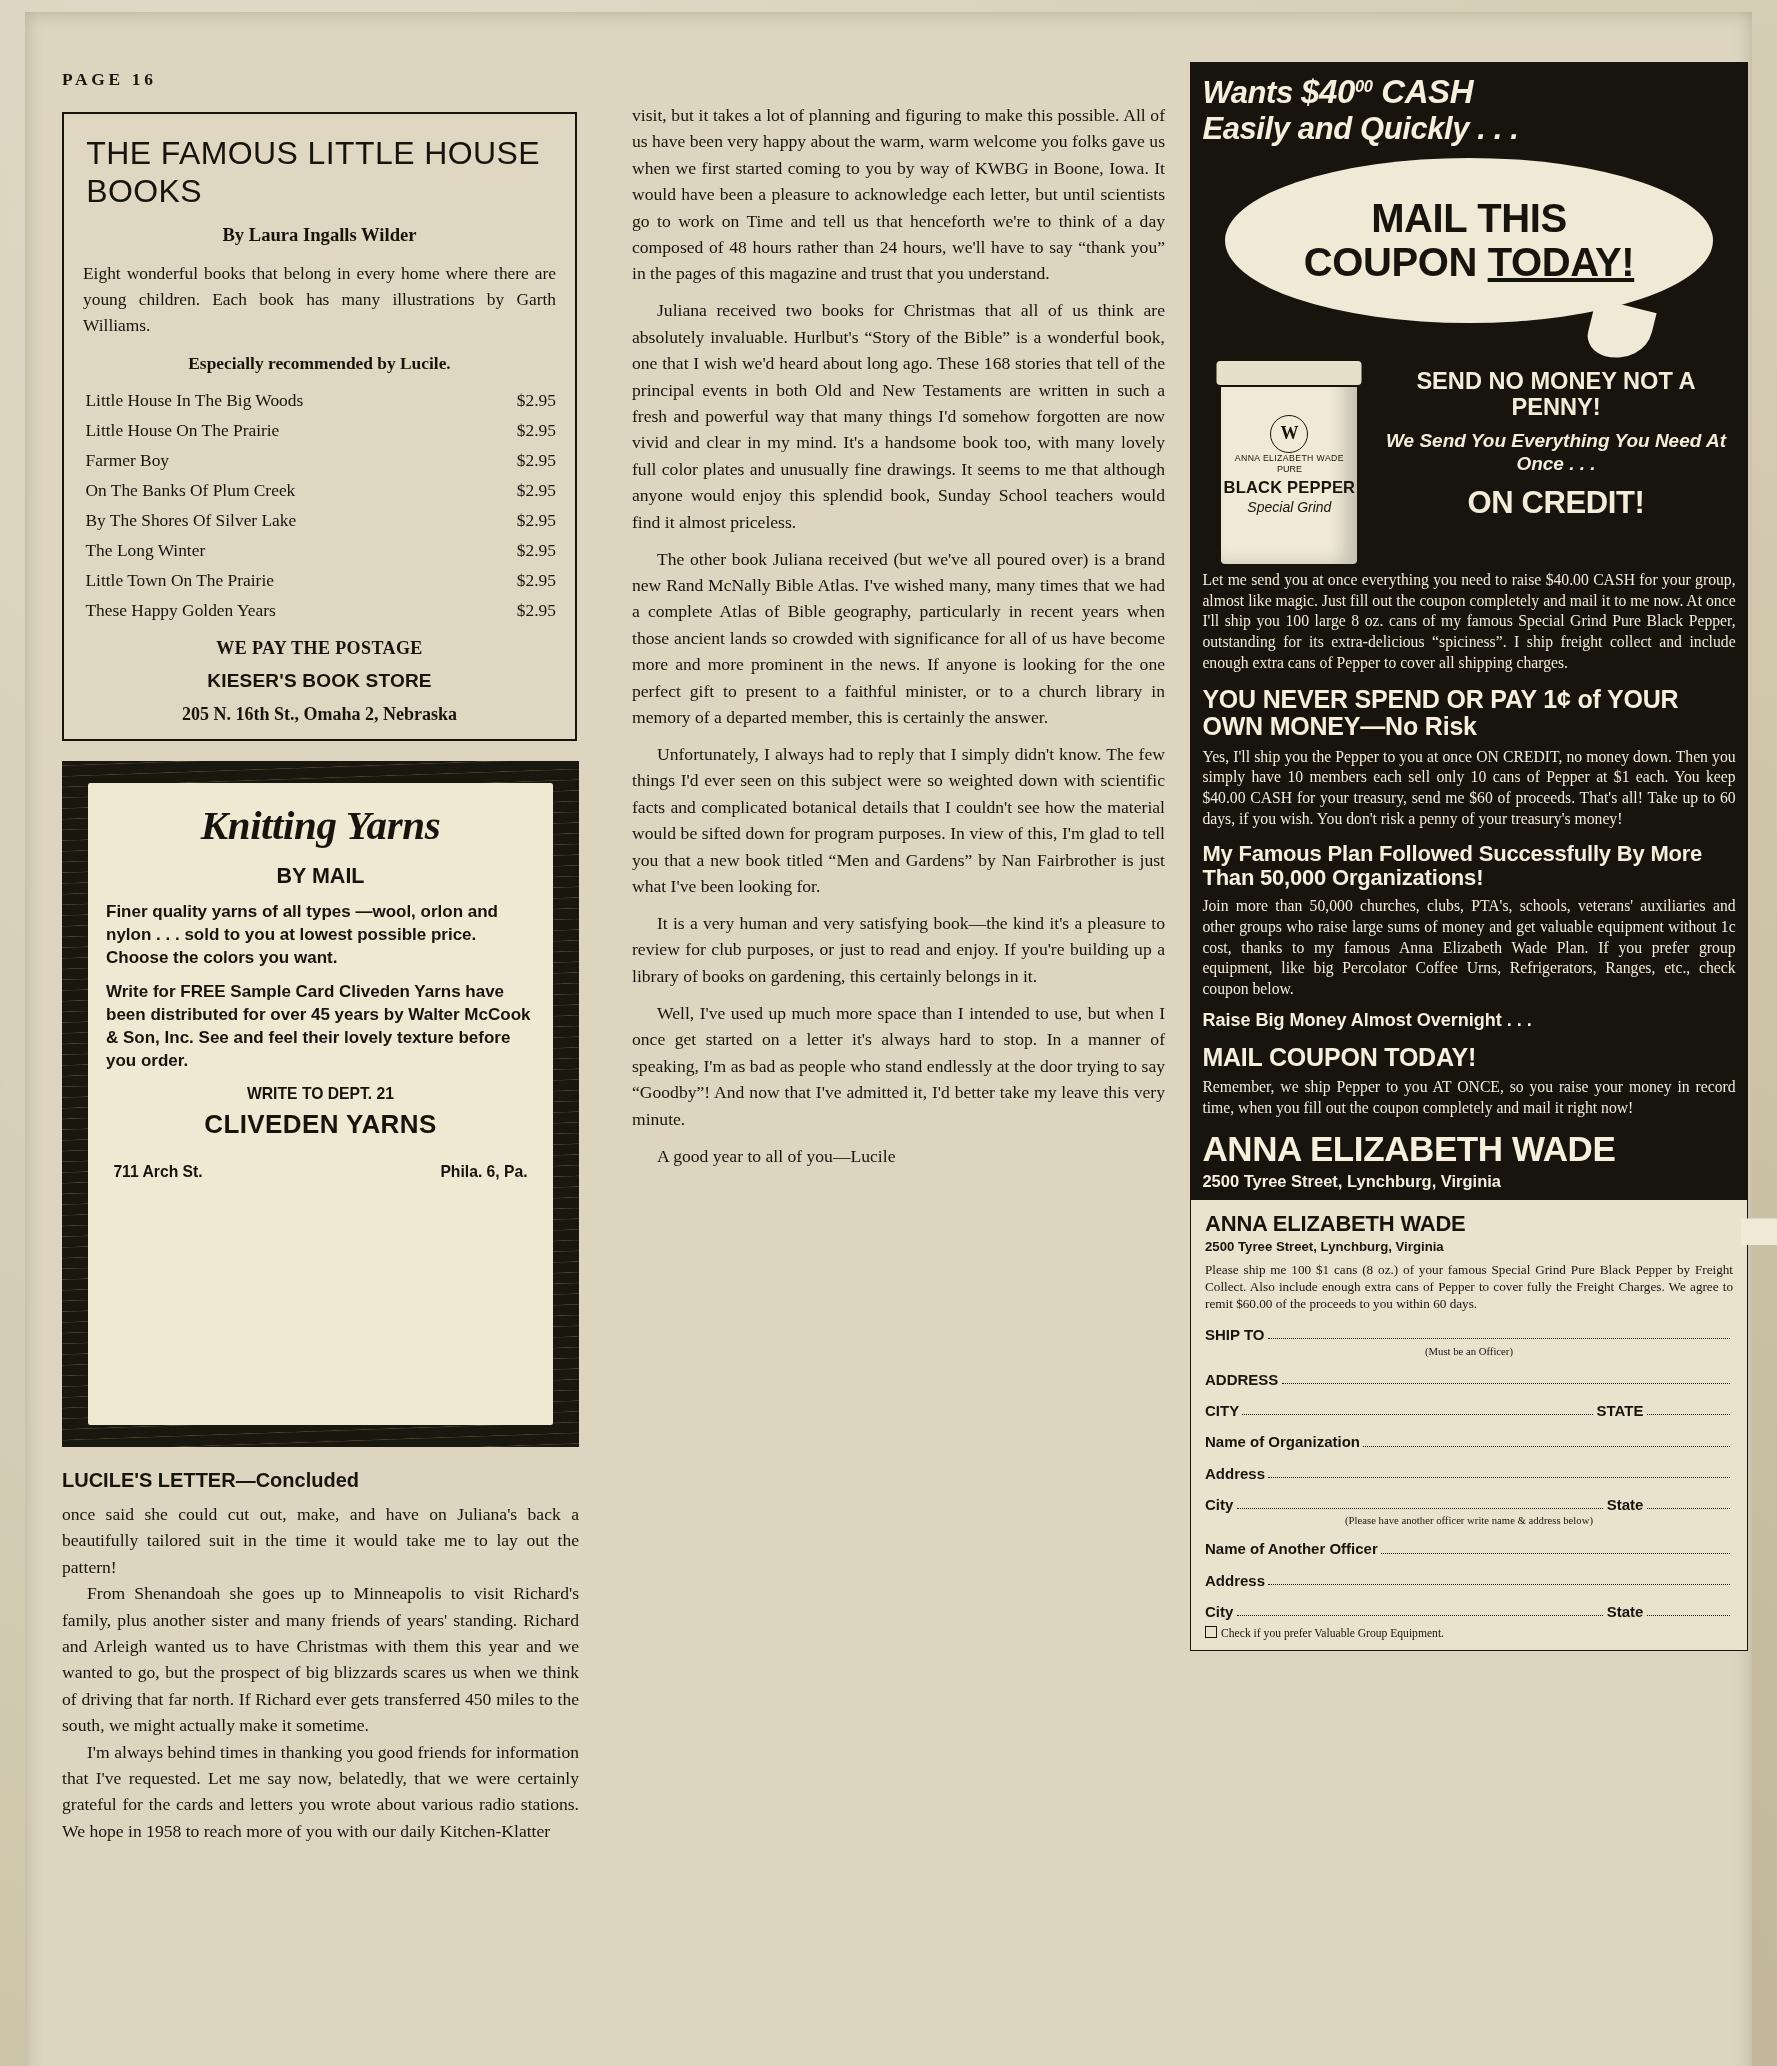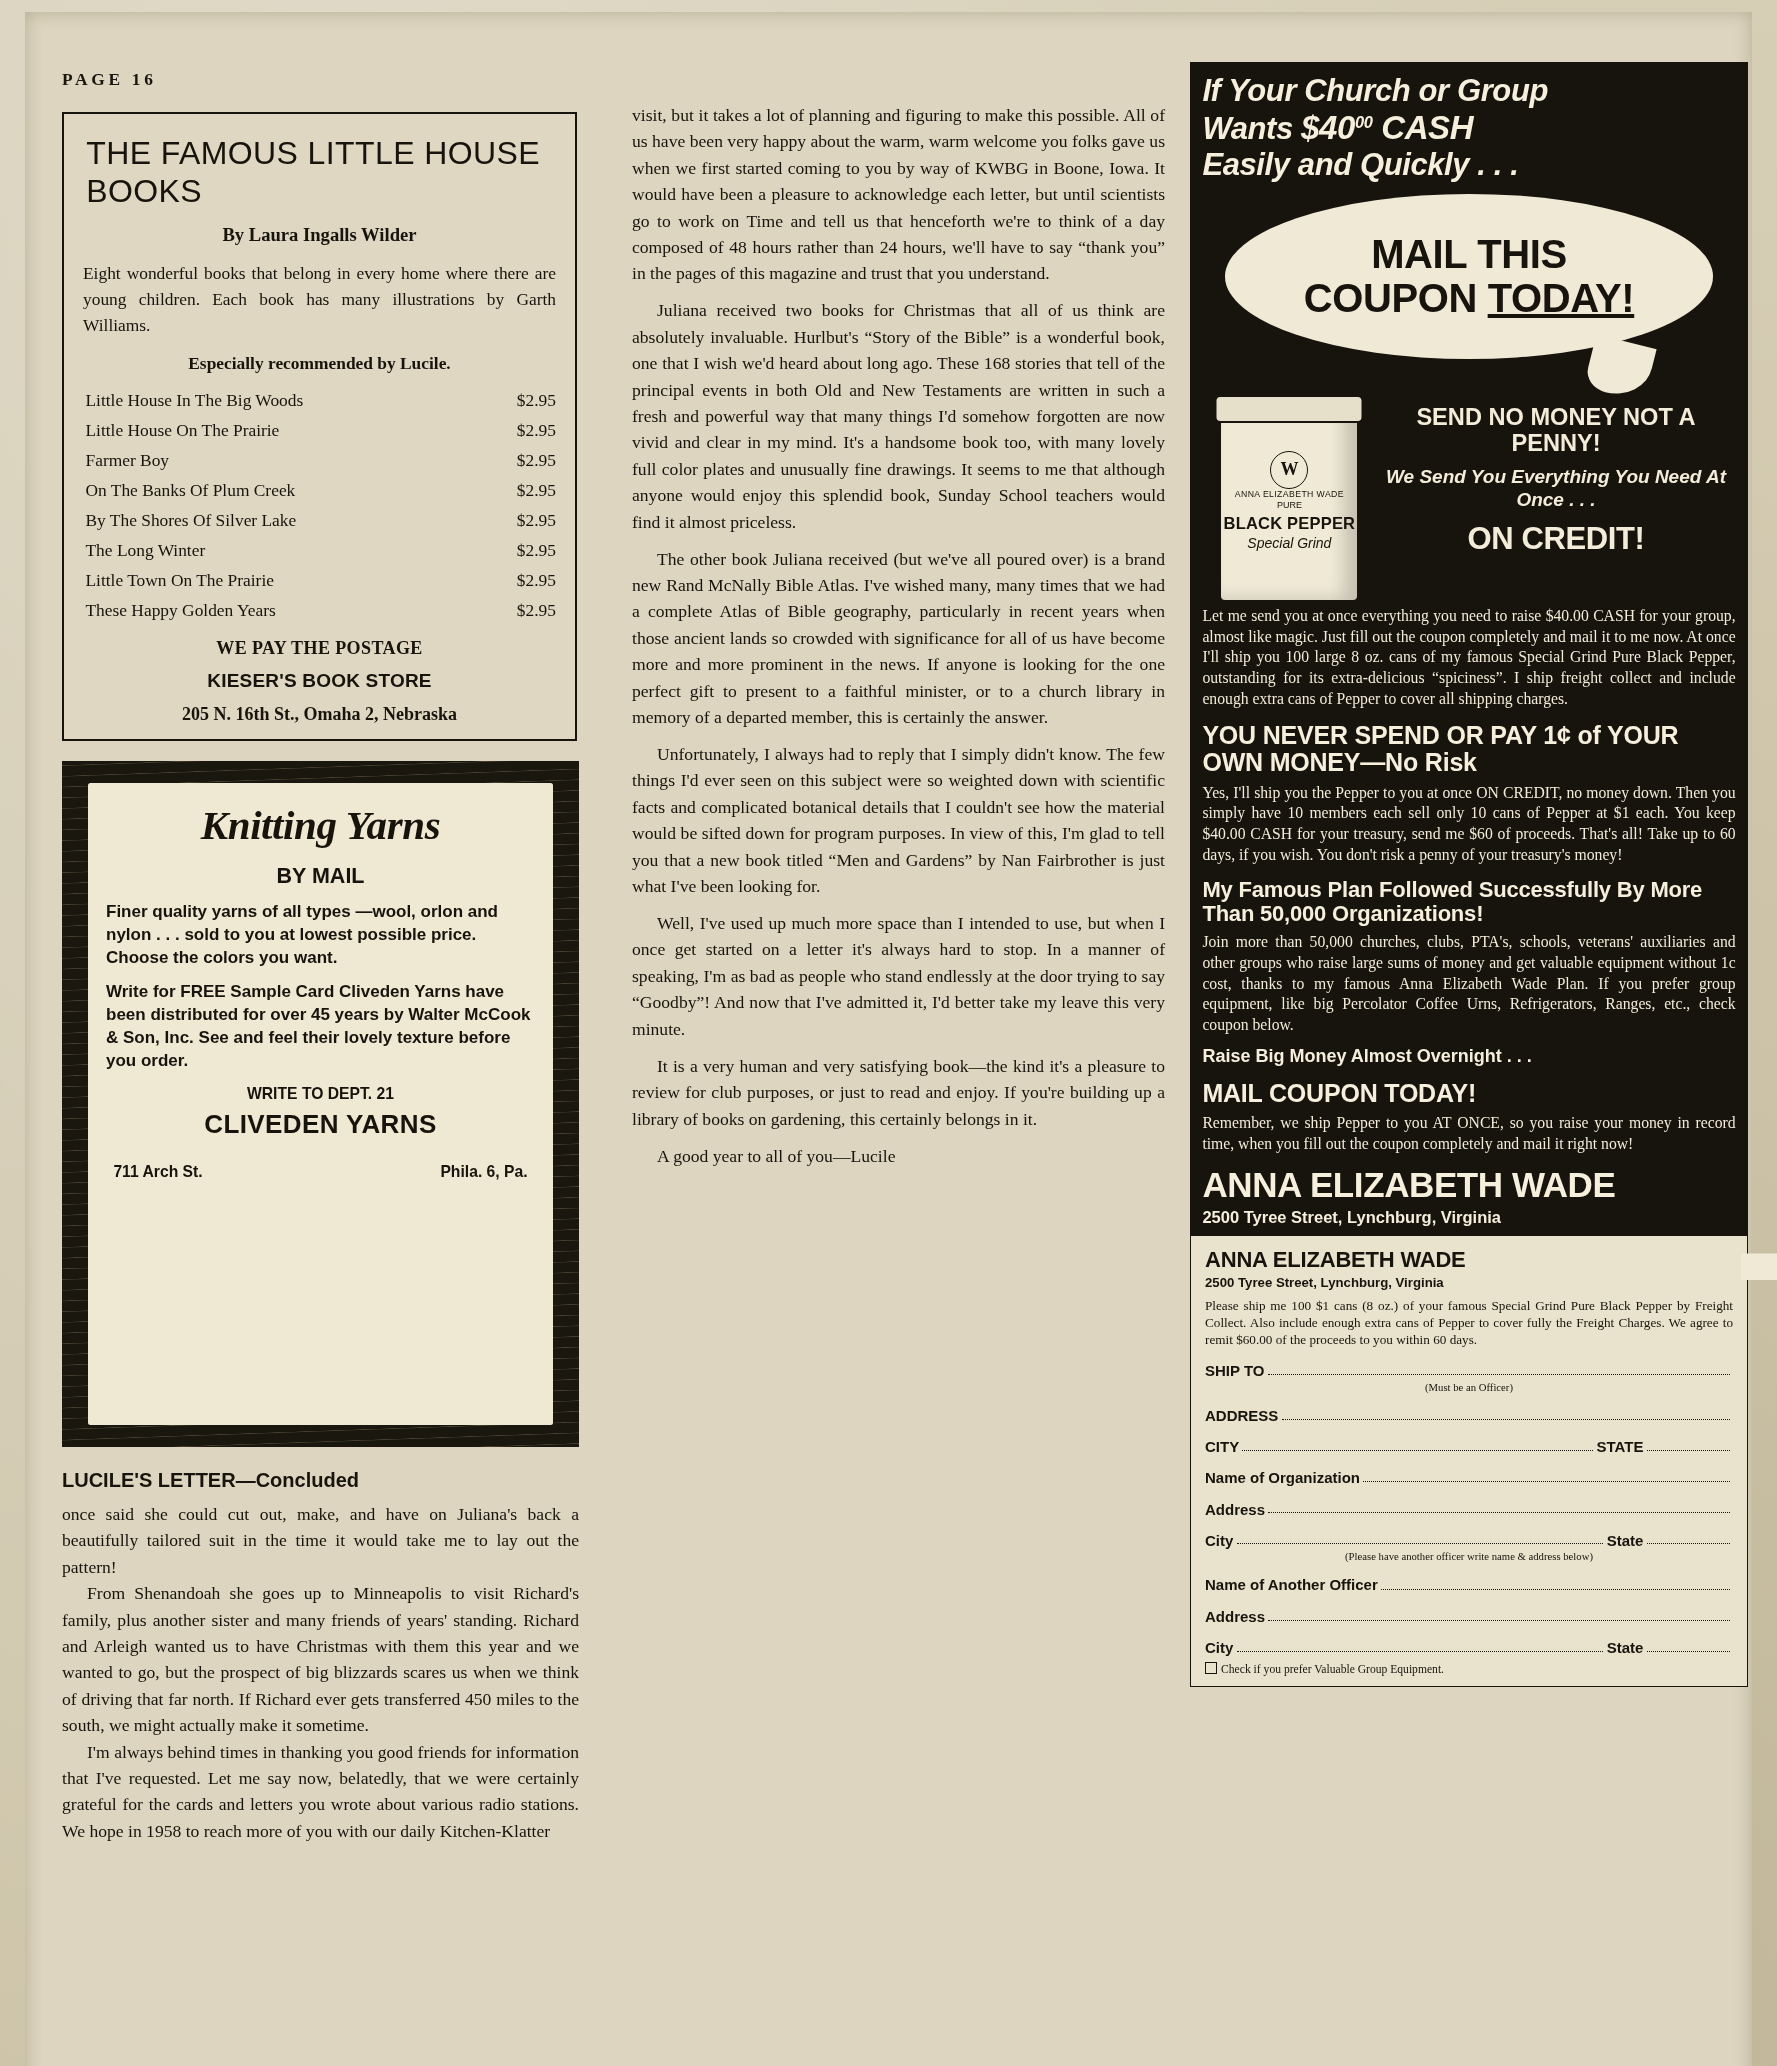--- a/index.html
+++ b/index.html
@@ -584,31 +584,30 @@
       <p>I'm always behind times in thanking you good friends for information that I've requested. Let me say now, belatedly, that we were certainly grateful for the cards and letters you wrote about various radio stations. We hope in 1958 to reach more of you with our daily Kitchen-Klatter</p>
     </div>
   </div>
 
   <div class="col2">
     <div class="body-text">
       <p class="noindent">visit, but it takes a lot of planning and figuring to make this possible. All of us have been very happy about the warm, warm welcome you folks gave us when we first started coming to you by way of KWBG in Boone, Iowa. It would have been a pleasure to acknowledge each letter, but until scientists go to work on Time and tell us that henceforth we're to think of a day composed of 48 hours rather than 24 hours, we'll have to say “thank you” in the pages of this magazine and trust that you understand.</p>
       <p>Juliana received two books for Christmas that all of us think are absolutely invaluable. Hurlbut's “Story of the Bible” is a wonderful book, one that I wish we'd heard about long ago. These 168 stories that tell of the principal events in both Old and New Testaments are written in such a fresh and powerful way that many things I'd somehow forgotten are now vivid and clear in my mind. It's a handsome book too, with many lovely full color plates and unusually fine drawings. It seems to me that although anyone would enjoy this splendid book, Sunday School teachers would find it almost priceless.</p>
       <p>The other book Juliana received (but we've all poured over) is a brand new Rand McNally Bible Atlas. I've wished many, many times that we had a complete Atlas of Bible geography, particularly in recent years when those ancient lands so crowded with significance for all of us have become more and more prominent in the news. If anyone is looking for the one perfect gift to present to a faithful minister, or to a church library in memory of a departed member, this is certainly the answer.</p>
       <p>Unfortunately, I always had to reply that I simply didn't know. The few things I'd ever seen on this subject were so weighted down with scientific facts and complicated botanical details that I couldn't see how the material would be sifted down for program purposes. In view of this, I'm glad to tell you that a new book titled “Men and Gardens” by Nan Fairbrother is just what I've been looking for.</p>
+      <p>It is a very human and very satisfying book—the kind it's a pleasure to review for club purposes, or just to read and enjoy. If you're building up a library of books on gardening, this certainly belongs in it.</p>
       <p>Well, I've used up much more space than I intended to use, but when I once get started on a letter it's always hard to stop. In a manner of speaking, I'm as bad as people who stand endlessly at the door trying to say “Goodby”! And now that I've admitted it, I'd better take my leave this very minute.</p>
-      <p>It is a very human and very satisfying book—the kind it's a pleasure to review for club purposes, or just to read and enjoy. If you're building up a library of books on gardening, this certainly belongs in it.</p>
       <p>A good year to all of you—Lucile</p>
     </div>
   </div>
 
   <div class="col3">
     <div class="wade-ad">
 
       <div class="wade-head">
-        <div>If Your Church or Group</div>
         <div>
           <span>Wants </span><span class="cash">$40</span><span class="sup">00</span><span class="cash"> CASH</span>
         </div>
         <div>Easily and Quickly . . .</div>
       </div>
 
       <div class="balloon">
         <div class="btext">
           <div>MAIL THIS</div>
           <div>

